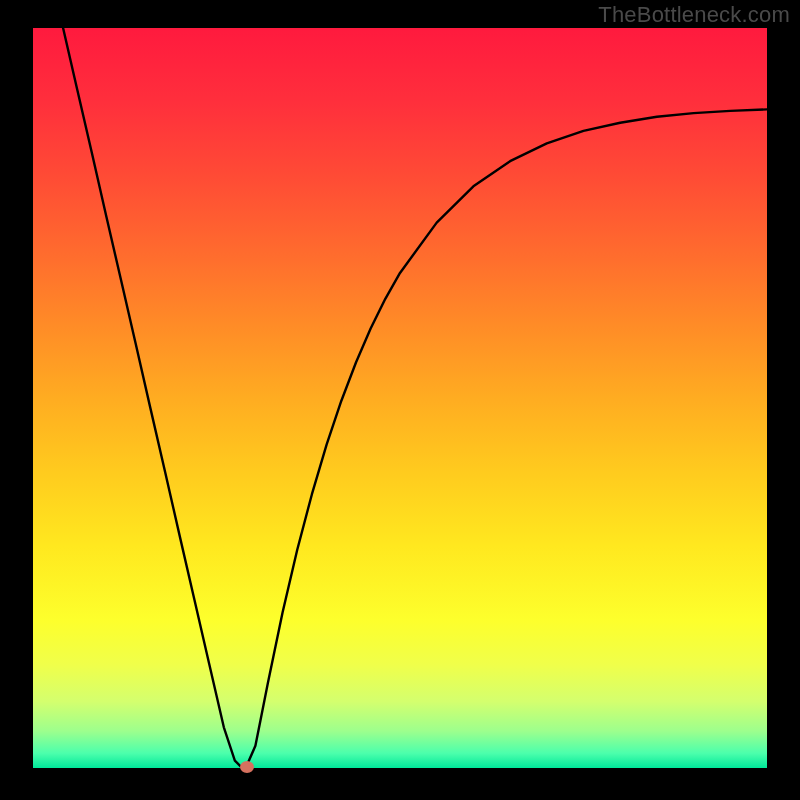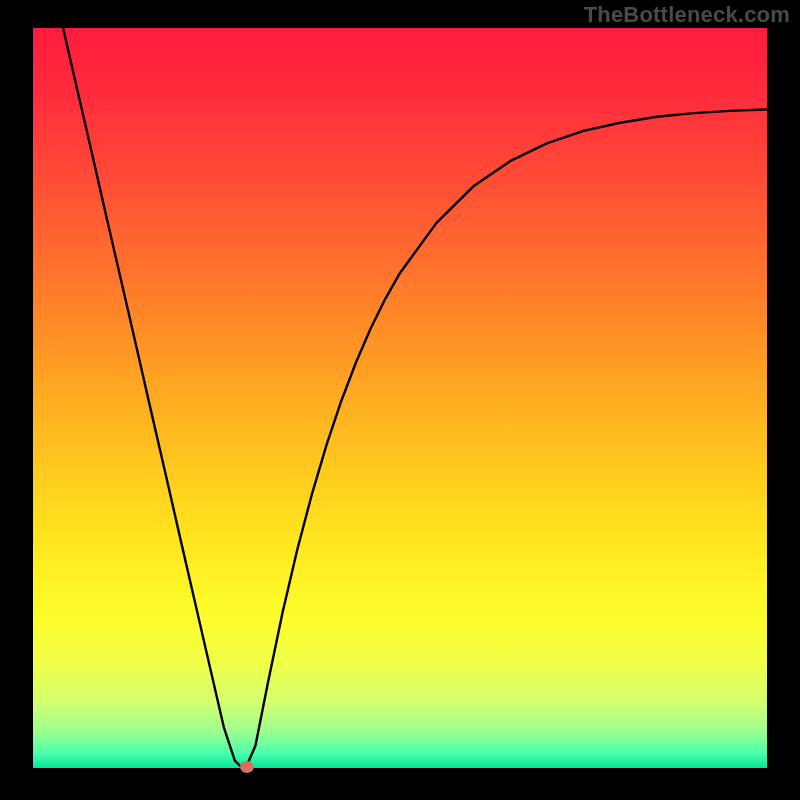--- a/index.html
+++ b/index.html
@@ -19,21 +19,21 @@
     width: 800px;
     height: 800px;
     background: #000000;
   }
   .watermark {
     position: absolute;
     top: 2px;
     right: 10px;
     color: #4a4a4a;
     font-size: 22px;
-    font-weight: 700;
+    font-weight: 400;
     letter-spacing: 0.2px;
     z-index: 20;
     margin-left: 28px;
   }
   .plot {
     position: absolute;
     left: 33px;
     top: 28px;
     width: 734px;
     height: 740px;

